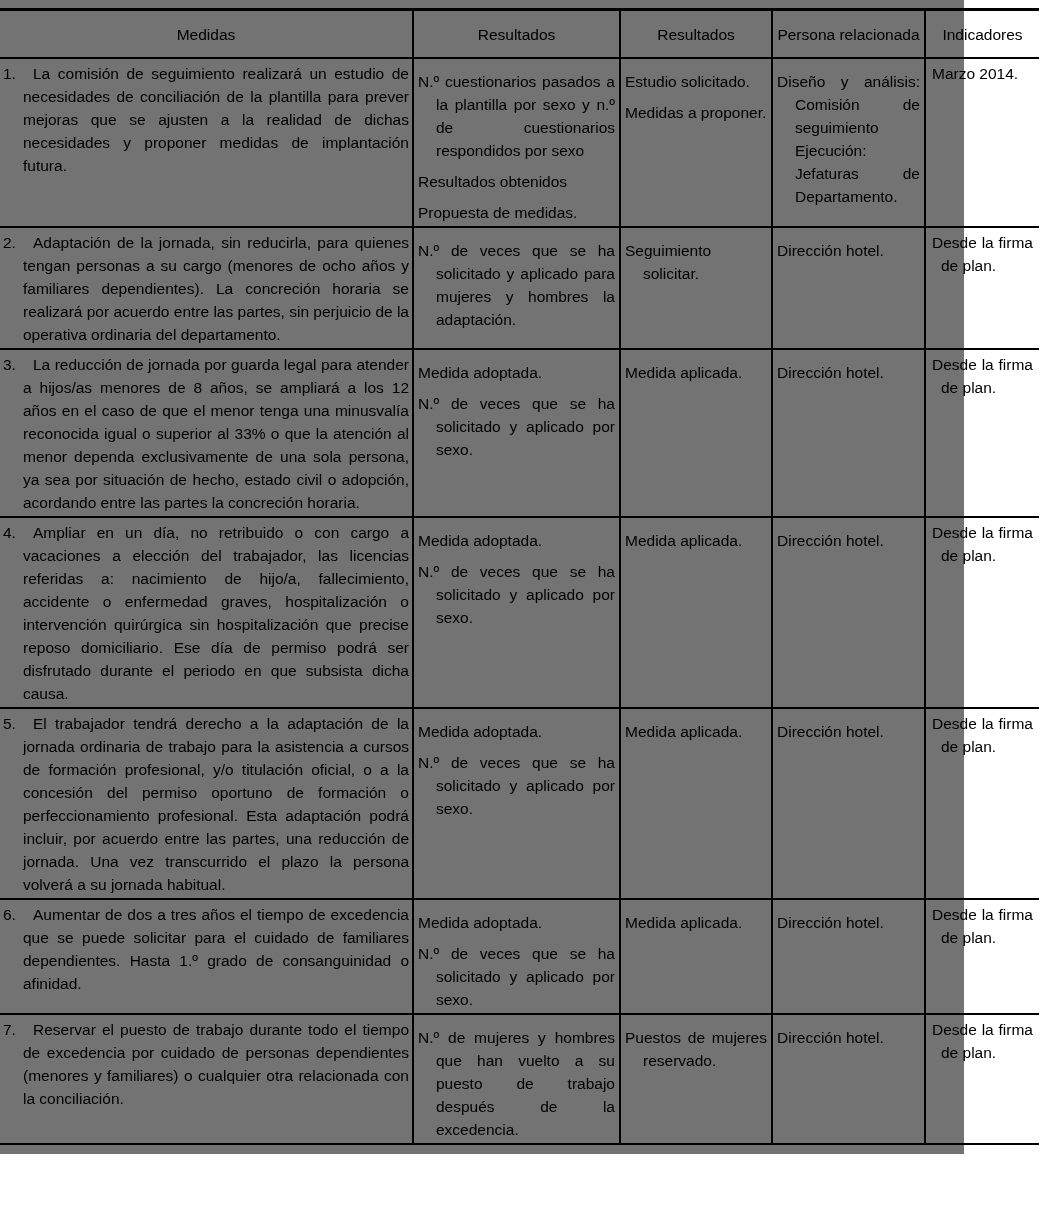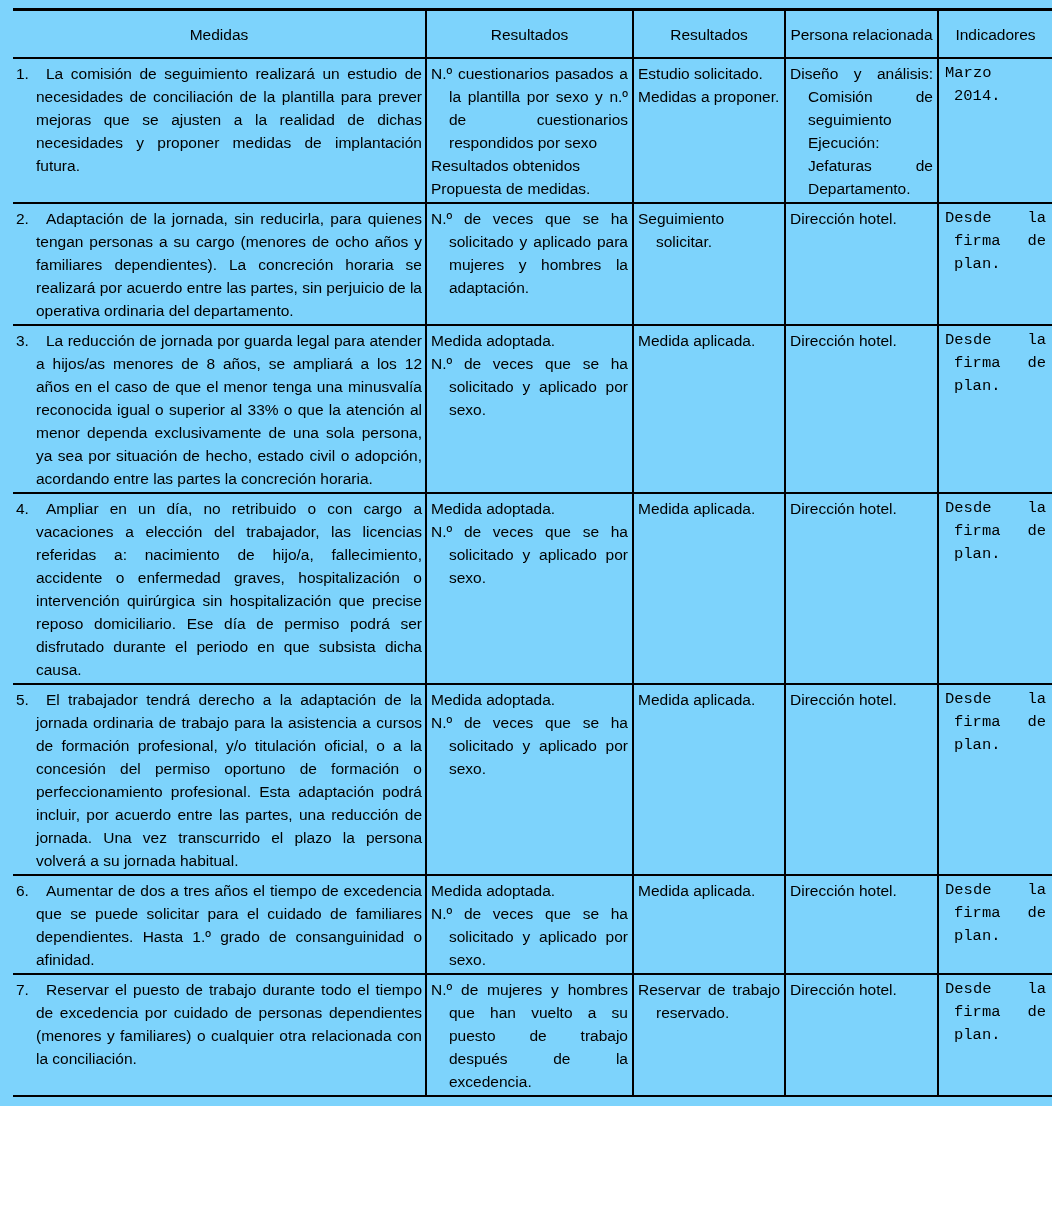--- a/index.html
+++ b/index.html
@@ -4,24 +4,24 @@
 <title>Tabla de medidas</title>
 <style>
   html, body {
     margin: 0;
     padding: 0;
     background: #ffffff;
     color: #000000;
     font-family: "Liberation Sans", sans-serif;
   }
   .page {
-    width: 1052px;
+    width: 964px;
     box-sizing: border-box;
-    padding: 8px 6px 9px 13px;
-    background: #7dd3fc;
+    padding: 8px 6px 9px 0;
+    background: #737373;
   }
   table.doc-table {
     width: 1039px;
     table-layout: fixed;
     border-collapse: collapse;
     border-top: 3px solid #000000;
   }
   table.doc-table tr {
     border-bottom: 2px solid #000000;
   }
@@ -56,26 +56,26 @@
   .measure .num {
     display: inline-block;
     width: 30px;
     text-indent: 0;
   }
   
   .hang {
     text-align: justify;
     padding-left: 18px;
     text-indent: -18px;
+    margin-top: 8px;
   }
   .hang-sm {
     text-align: justify;
     padding-left: 9px;
     text-indent: -9px;
-    font-family: Liberation Mono, monospace;
   }
 </style>
 </head>
 <body>
 
 <div class="page">
   <table class="doc-table">
     <colgroup>
       <col style="width:413px">
       <col style="width:207px">
@@ -210,21 +210,21 @@
       </tr>
 
       <tr>
         <td class="c-med">
           <div class="measure"><span class="num">7.</span><span>Reservar el puesto de trabajo durante todo el tiempo de excedencia por cuidado de personas dependientes (menores y familiares) o cualquier otra relacionada con la conciliación.</span></div>
         </td>
         <td>
           <div class="hang">N.º de mujeres y hombres que han vuelto a su puesto de trabajo después de la excedencia.</div>
         </td>
         <td>
-          <div class="hang">Reservar de trabajo reservado.</div>
+          <div class="hang">Puestos de mujeres reservado.</div>
         </td>
         <td>
           <div class="hang">Dirección hotel.</div>
         </td>
         <td class="c-cal">
           <div class="hang-sm">Desde la firma de plan.</div>
         </td>
       </tr>
 
     </tbody>

